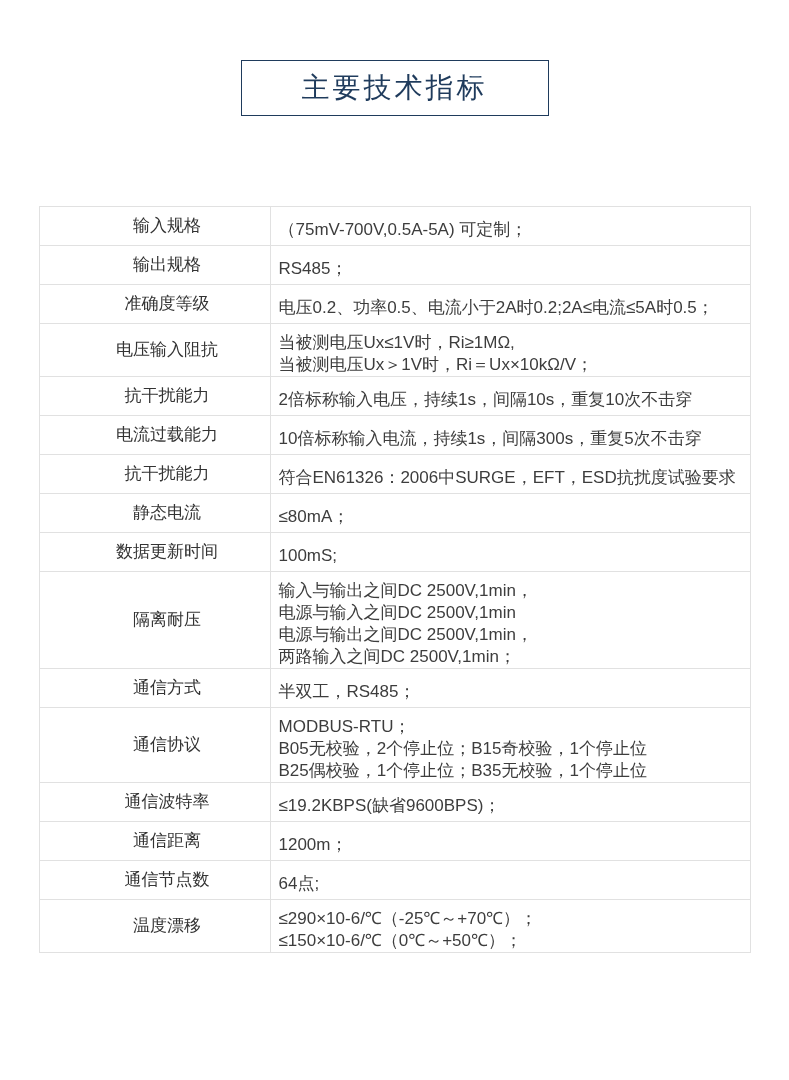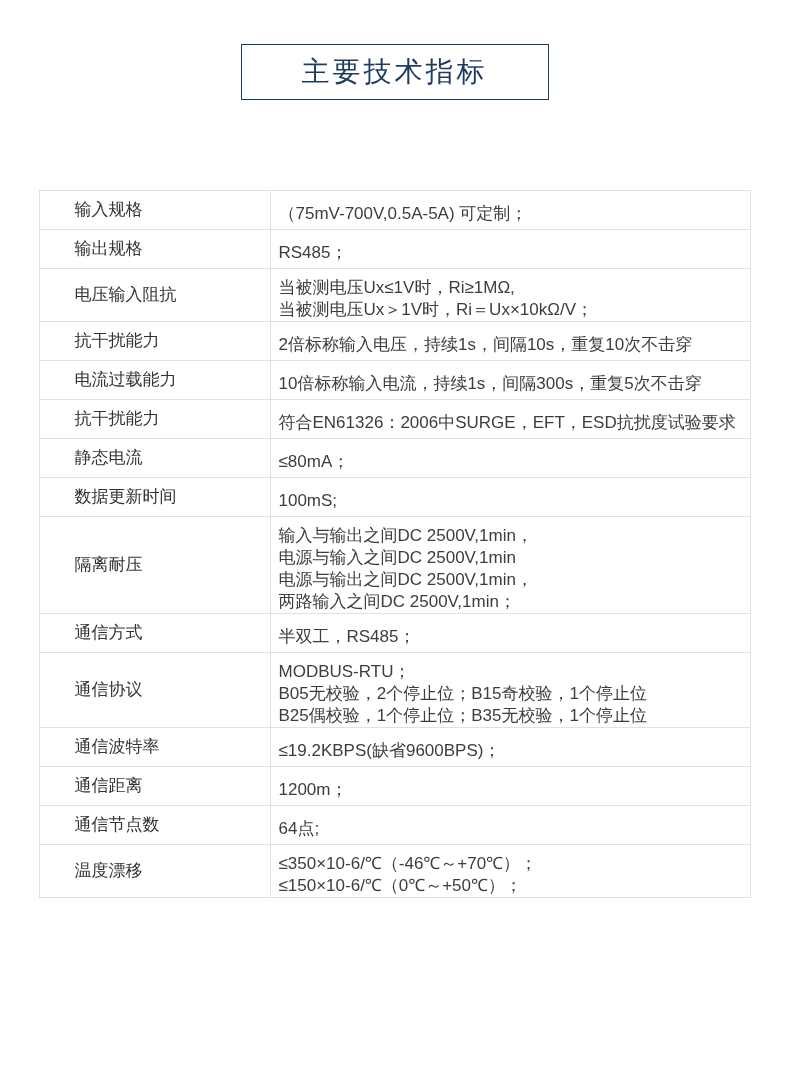--- a/index.html
+++ b/index.html
@@ -19,21 +19,21 @@
   }
   .page{
     width:789px;
     height:1080px;
     background:#ffffff;
     position:relative;
   }
   .title-box{
     width:308px;
     height:56px;
-    margin:44px auto 0 auto;
+    margin:60px auto 0 auto;
     border:1px solid var(--accent);
     color:var(--accent);
     font-size:28px;
     letter-spacing:3px;
     display:flex;
     align-items:center;
     justify-content:center;
     font-weight:400;
   }
   table.spec-table{
@@ -48,20 +48,21 @@
     vertical-align:middle;
     font-size:17px;
   }
   td.label-cell{
     width:231px;
     padding:8px 10px 8px 35px;
     color:var(--label-text);
     line-height:22px;
     border-right:1px solid var(--border);
     font-weight:400;
+    text-align:center;
   }
   td.value-cell{
     padding:8px 14px 0 8px;
     color:var(--value-text);
     line-height:22px;
   }
   .value-line{
     line-height:22px;
     white-space:nowrap;
   }
@@ -77,20 +78,26 @@
         <tr>
           <td class="label-cell">输入规格</td>
           <td class="value-cell">
             <div class="value-line">（75mV-700V,0.5A-5A) 可定制；</div>
           </td>
         </tr>
         <tr>
           <td class="label-cell">输出规格</td>
           <td class="value-cell">
             <div class="value-line">RS485；</div>
+          </td>
+        </tr>
+        <tr>
+          <td class="label-cell">准确度等级</td>
+          <td class="value-cell">
+            <div class="value-line">电压0.2、功率0.5、电流小于2A时0.2;2A≤电流≤5A时0.5；</div>
           </td>
         </tr>
         <tr>
           <td class="label-cell">电压输入阻抗</td>
           <td class="value-cell">
             <div class="value-line">当被测电压Ux≤1V时，Ri≥1MΩ,</div>
             <div class="value-line">当被测电压Ux＞1V时，Ri＝Ux×10kΩ/V；</div>
           </td>
         </tr>
         <tr>
@@ -160,19 +167,19 @@
         </tr>
         <tr>
           <td class="label-cell">通信节点数</td>
           <td class="value-cell">
             <div class="value-line">64点;</div>
           </td>
         </tr>
         <tr>
           <td class="label-cell">温度漂移</td>
           <td class="value-cell">
-            <div class="value-line">≤350×10-6/℃（-46℃～+70℃）；</div>
+            <div class="value-line">≤290×10-6/℃（-25℃～+70℃）；</div>
             <div class="value-line">≤150×10-6/℃（0℃～+50℃）；</div>
           </td>
         </tr>
       </tbody>
   </table>
 </div>
 
 </body></html>

